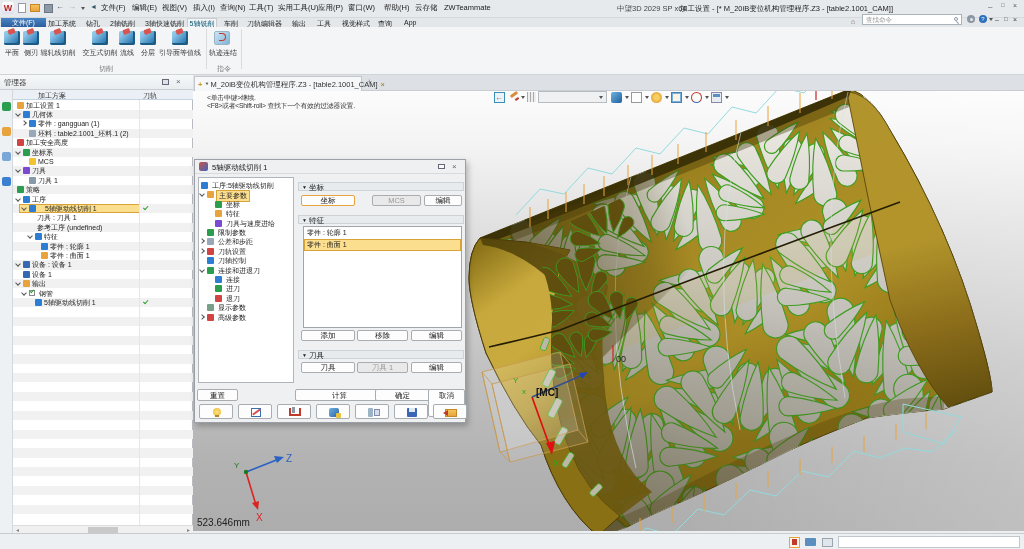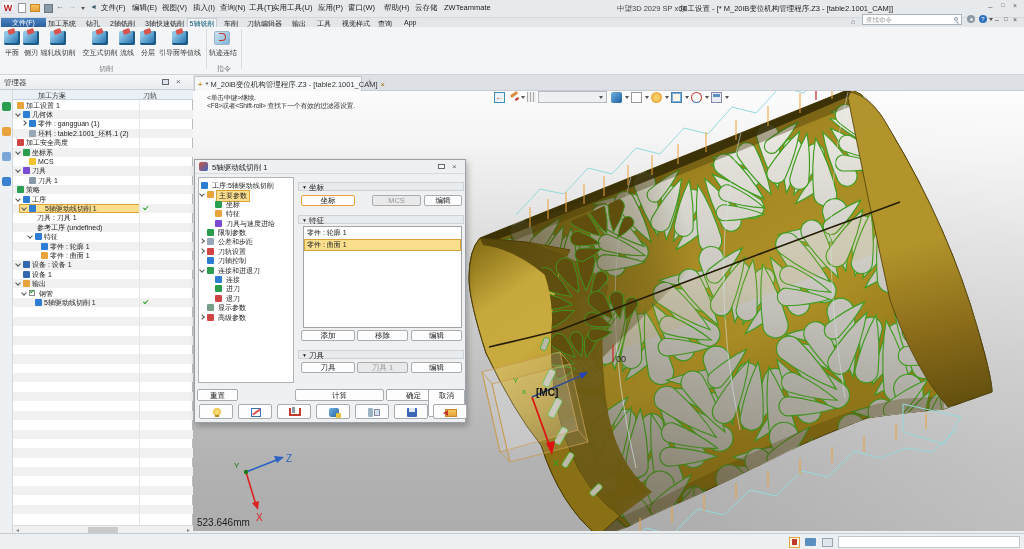--- a/index.html
+++ b/index.html
@@ -38,21 +38,21 @@
     <span class="abs" style="left:56px;top:2px;color:#456;font-size:8px">←</span>
     <span class="abs" style="left:68px;top:2px;color:#9ab;font-size:8px">→</span>
     <span class="dd" style="left:81px;top:7px"></span>
     <span class="abs" style="left:90px;top:3px;color:#356;font-size:7px">◄</span>
     <span class="abs" style="left:101px;top:3px">文件(F)</span>
     <span class="abs" style="left:132px;top:3px">编辑(E)</span>
     <span class="abs" style="left:162px;top:3px">视图(V)</span>
     <span class="abs" style="left:193px;top:3px">插入(I)</span>
     <span class="abs" style="left:220px;top:3px">查询(N)</span>
     <span class="abs" style="left:249px;top:3px">工具(T)</span>
-    <span class="abs" style="left:272px;top:3px">实用工具(U)</span>
+    <span class="abs" style="left:278px;top:3px">实用工具(U)</span>
     <span class="abs" style="left:318px;top:3px">应用(P)</span>
     <span class="abs" style="left:348px;top:3px">窗口(W)</span>
     <span class="abs" style="left:384px;top:3px">帮助(H)</span>
     <span class="abs" style="left:415px;top:3px">云存储</span>
     <span class="abs" style="left:444px;top:3px">ZWTeammate</span>
     <span class="abs" style="left:617px;top:4px;color:#444">中望3D 2029 SP x64</span>
     <span class="abs" style="left:680px;top:4px;color:#222">加工设置 - [* M_20iB变位机构管理程序.Z3 - [table2.1001_CAM]]</span>
     <span class="abs" style="left:988px;top:2px;color:#555;font-size:8px">–</span>
     <span class="abs" style="left:1001px;top:2px;color:#555;font-size:6px">□</span>
     <span class="abs" style="left:1013px;top:2px;color:#555;font-size:7px">×</span>
@@ -818,21 +818,21 @@
     </div>
     <div class="btn" style="left:106px;top:170px;width:54px;height:11px;line-height:10px">添加</div>
     <div class="btn" style="left:162px;top:170px;width:51px;height:11px;line-height:10px">移除</div>
     <div class="btn" style="left:216px;top:170px;width:51px;height:11px;line-height:10px">编辑</div>
     <div class="sechead" style="left:103px;top:190px;width:166px;height:9px;line-height:8px"><span style="margin-left:3px;font-size:5px;vertical-align:1px">▼</span> 刀具</div>
     <div class="btn" style="left:106px;top:202px;width:54px;height:11px;line-height:10px">刀具</div>
     <div class="btn dis" style="left:162px;top:202px;width:51px;height:11px;line-height:10px">刀具 1</div>
     <div class="btn" style="left:216px;top:202px;width:51px;height:11px;line-height:10px">编辑</div>
     <div class="btn" style="left:2px;top:229px;width:41px;height:12px;line-height:11px">重置</div>
     <div class="btn" style="left:100px;top:229px;width:89px;height:12px;line-height:11px">计算</div>
-    <div class="btn" style="left:191px;top:229px;width:55px;height:12px;line-height:11px">确定</div>
+    <div class="btn" style="left:180px;top:229px;width:55px;height:12px;line-height:11px">确定</div>
     <div class="btn" style="left:233px;top:229px;width:37px;height:28px;line-height:11px">取消</div>
     <div class="btn" style="left:4px;top:244px;width:34px;height:15px">
       <span class="abs" style="left:13px;top:3px;width:8px;height:8px;border-radius:50%;background:radial-gradient(#fae27a,#e8b93d)"></span>
       <span class="abs" style="left:15px;top:10px;width:4px;height:2px;background:#b8862a"></span>
     </div>
     <div class="btn" style="left:43px;top:244px;width:34px;height:15px">
       <span class="abs" style="left:12px;top:3px;width:10px;height:9px;background:#fff;border:1px solid #3a6fb5"></span>
       <span class="abs" style="left:13px;top:6px;width:9px;height:2px;background:#d9534f;transform:rotate(-35deg)"></span>
     </div>
     <div class="btn" style="left:82px;top:244px;width:34px;height:15px">

